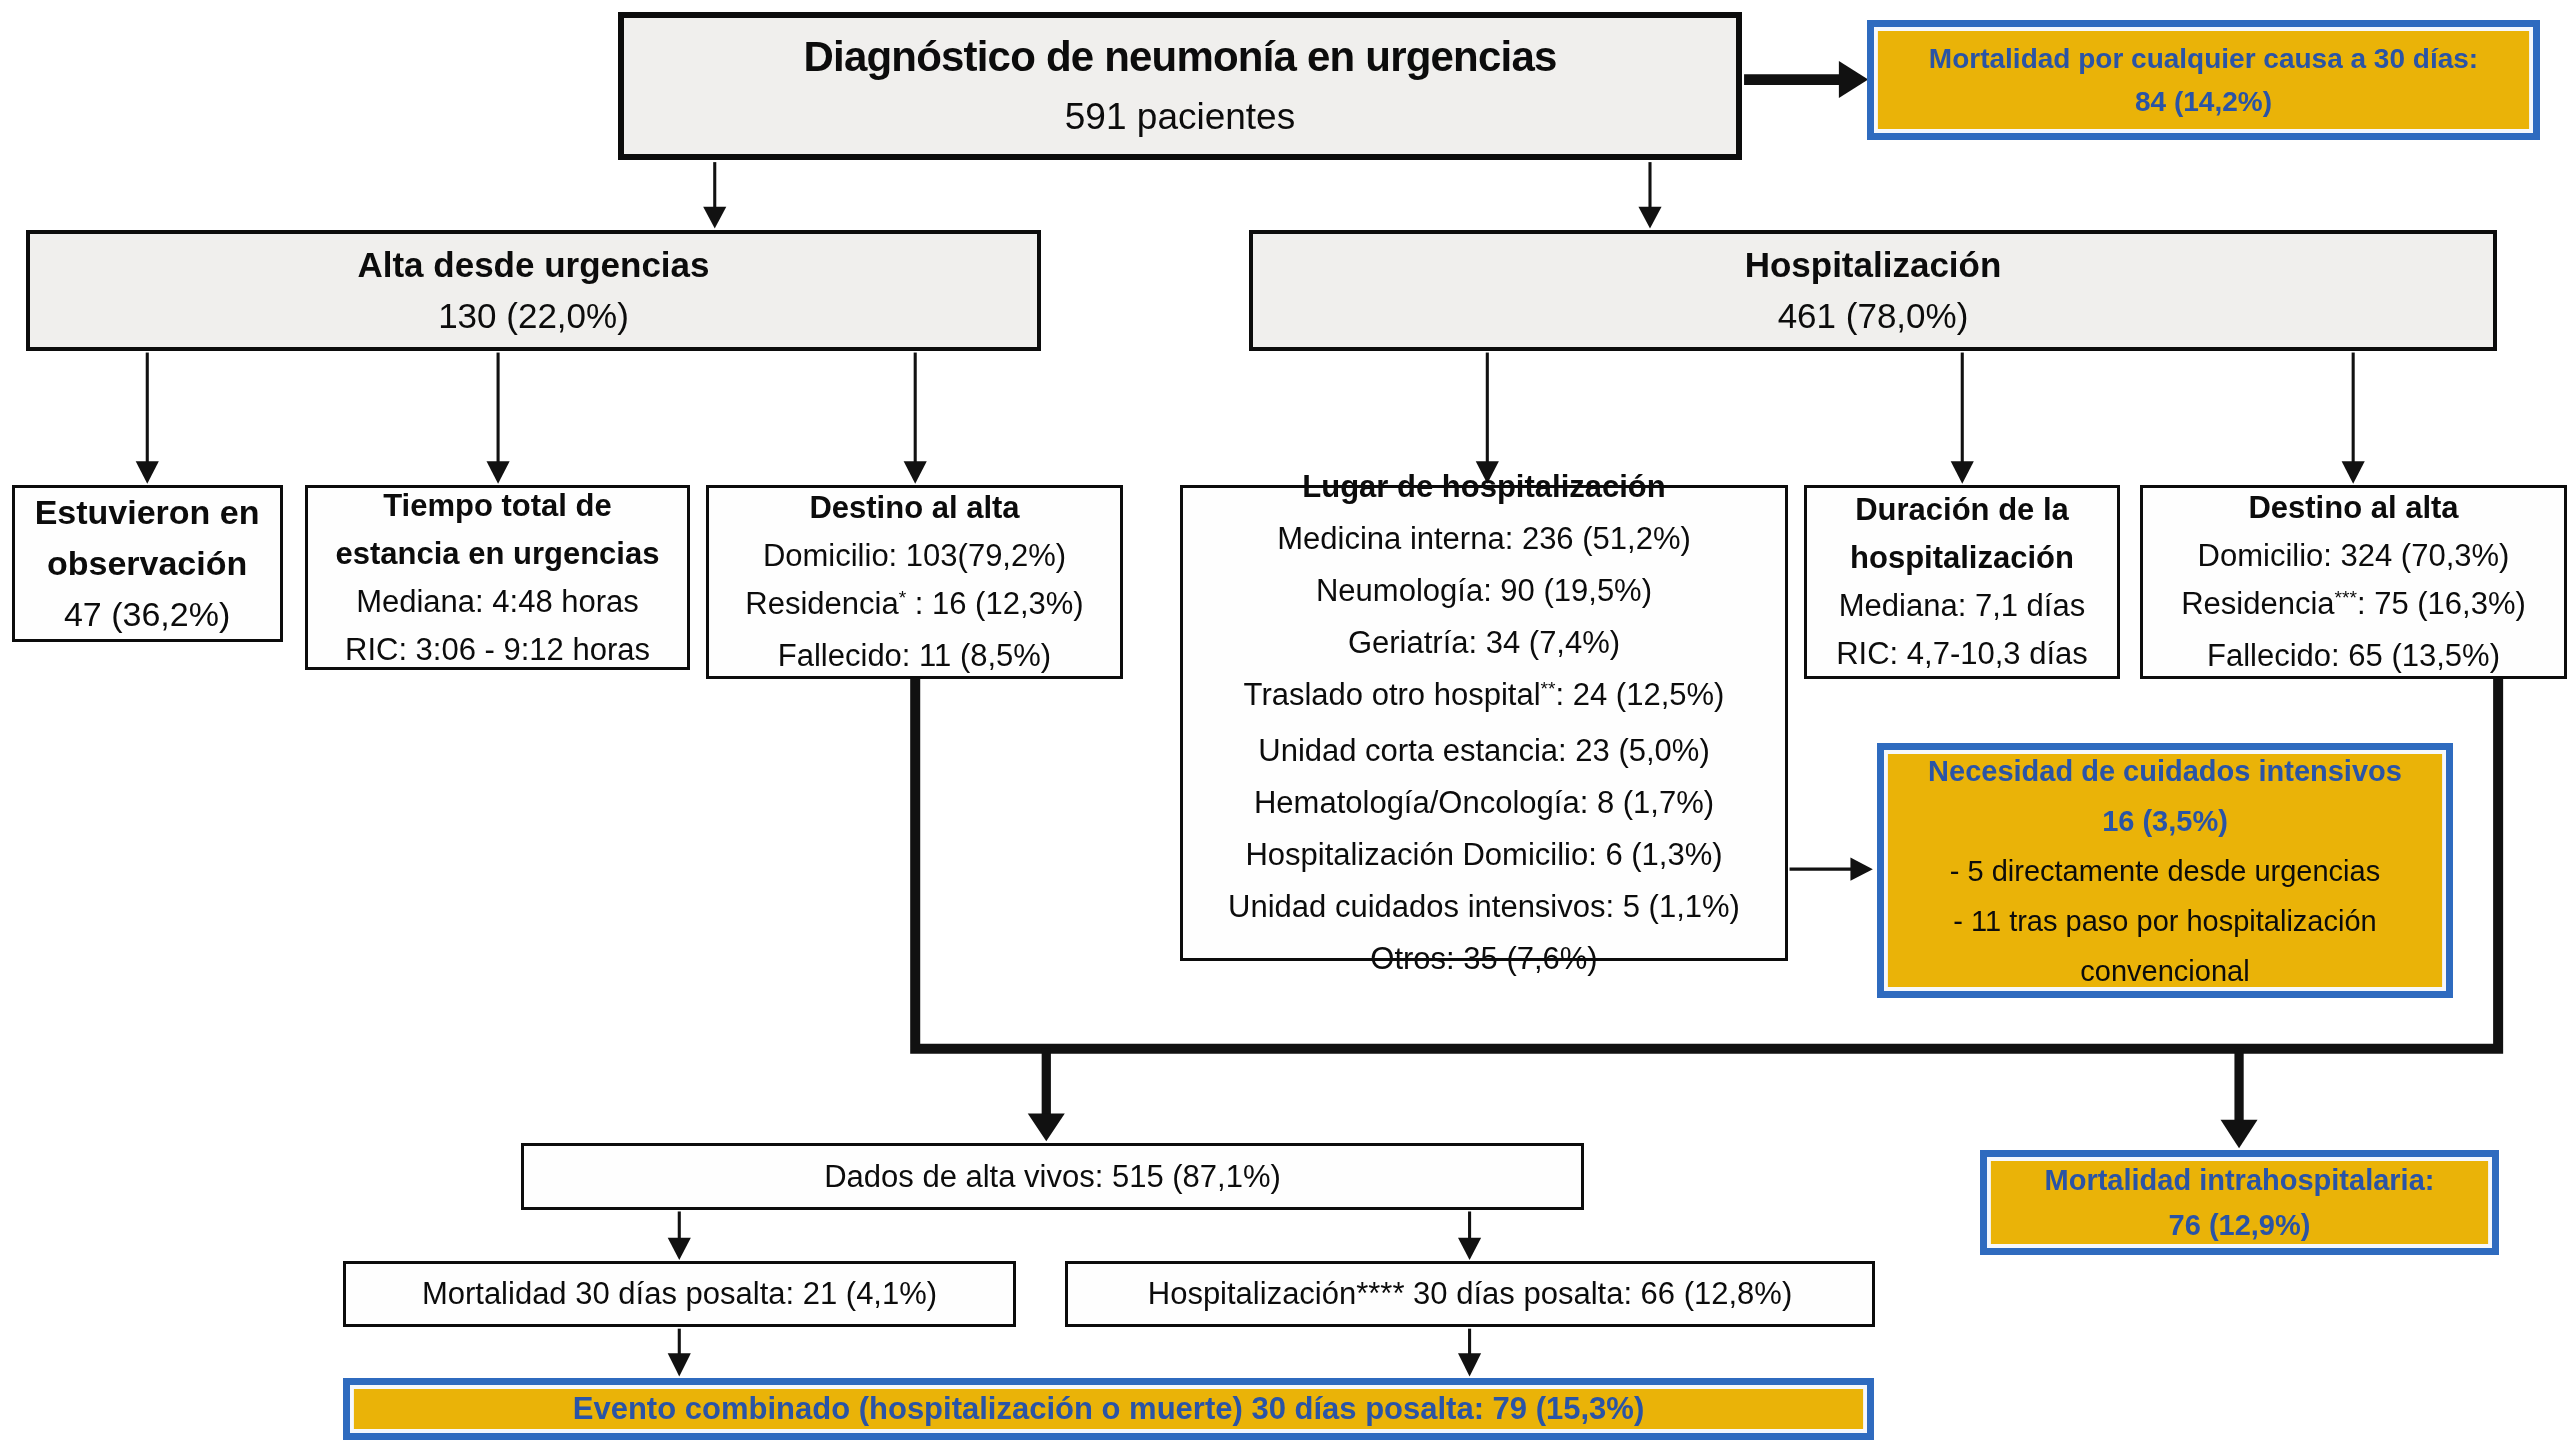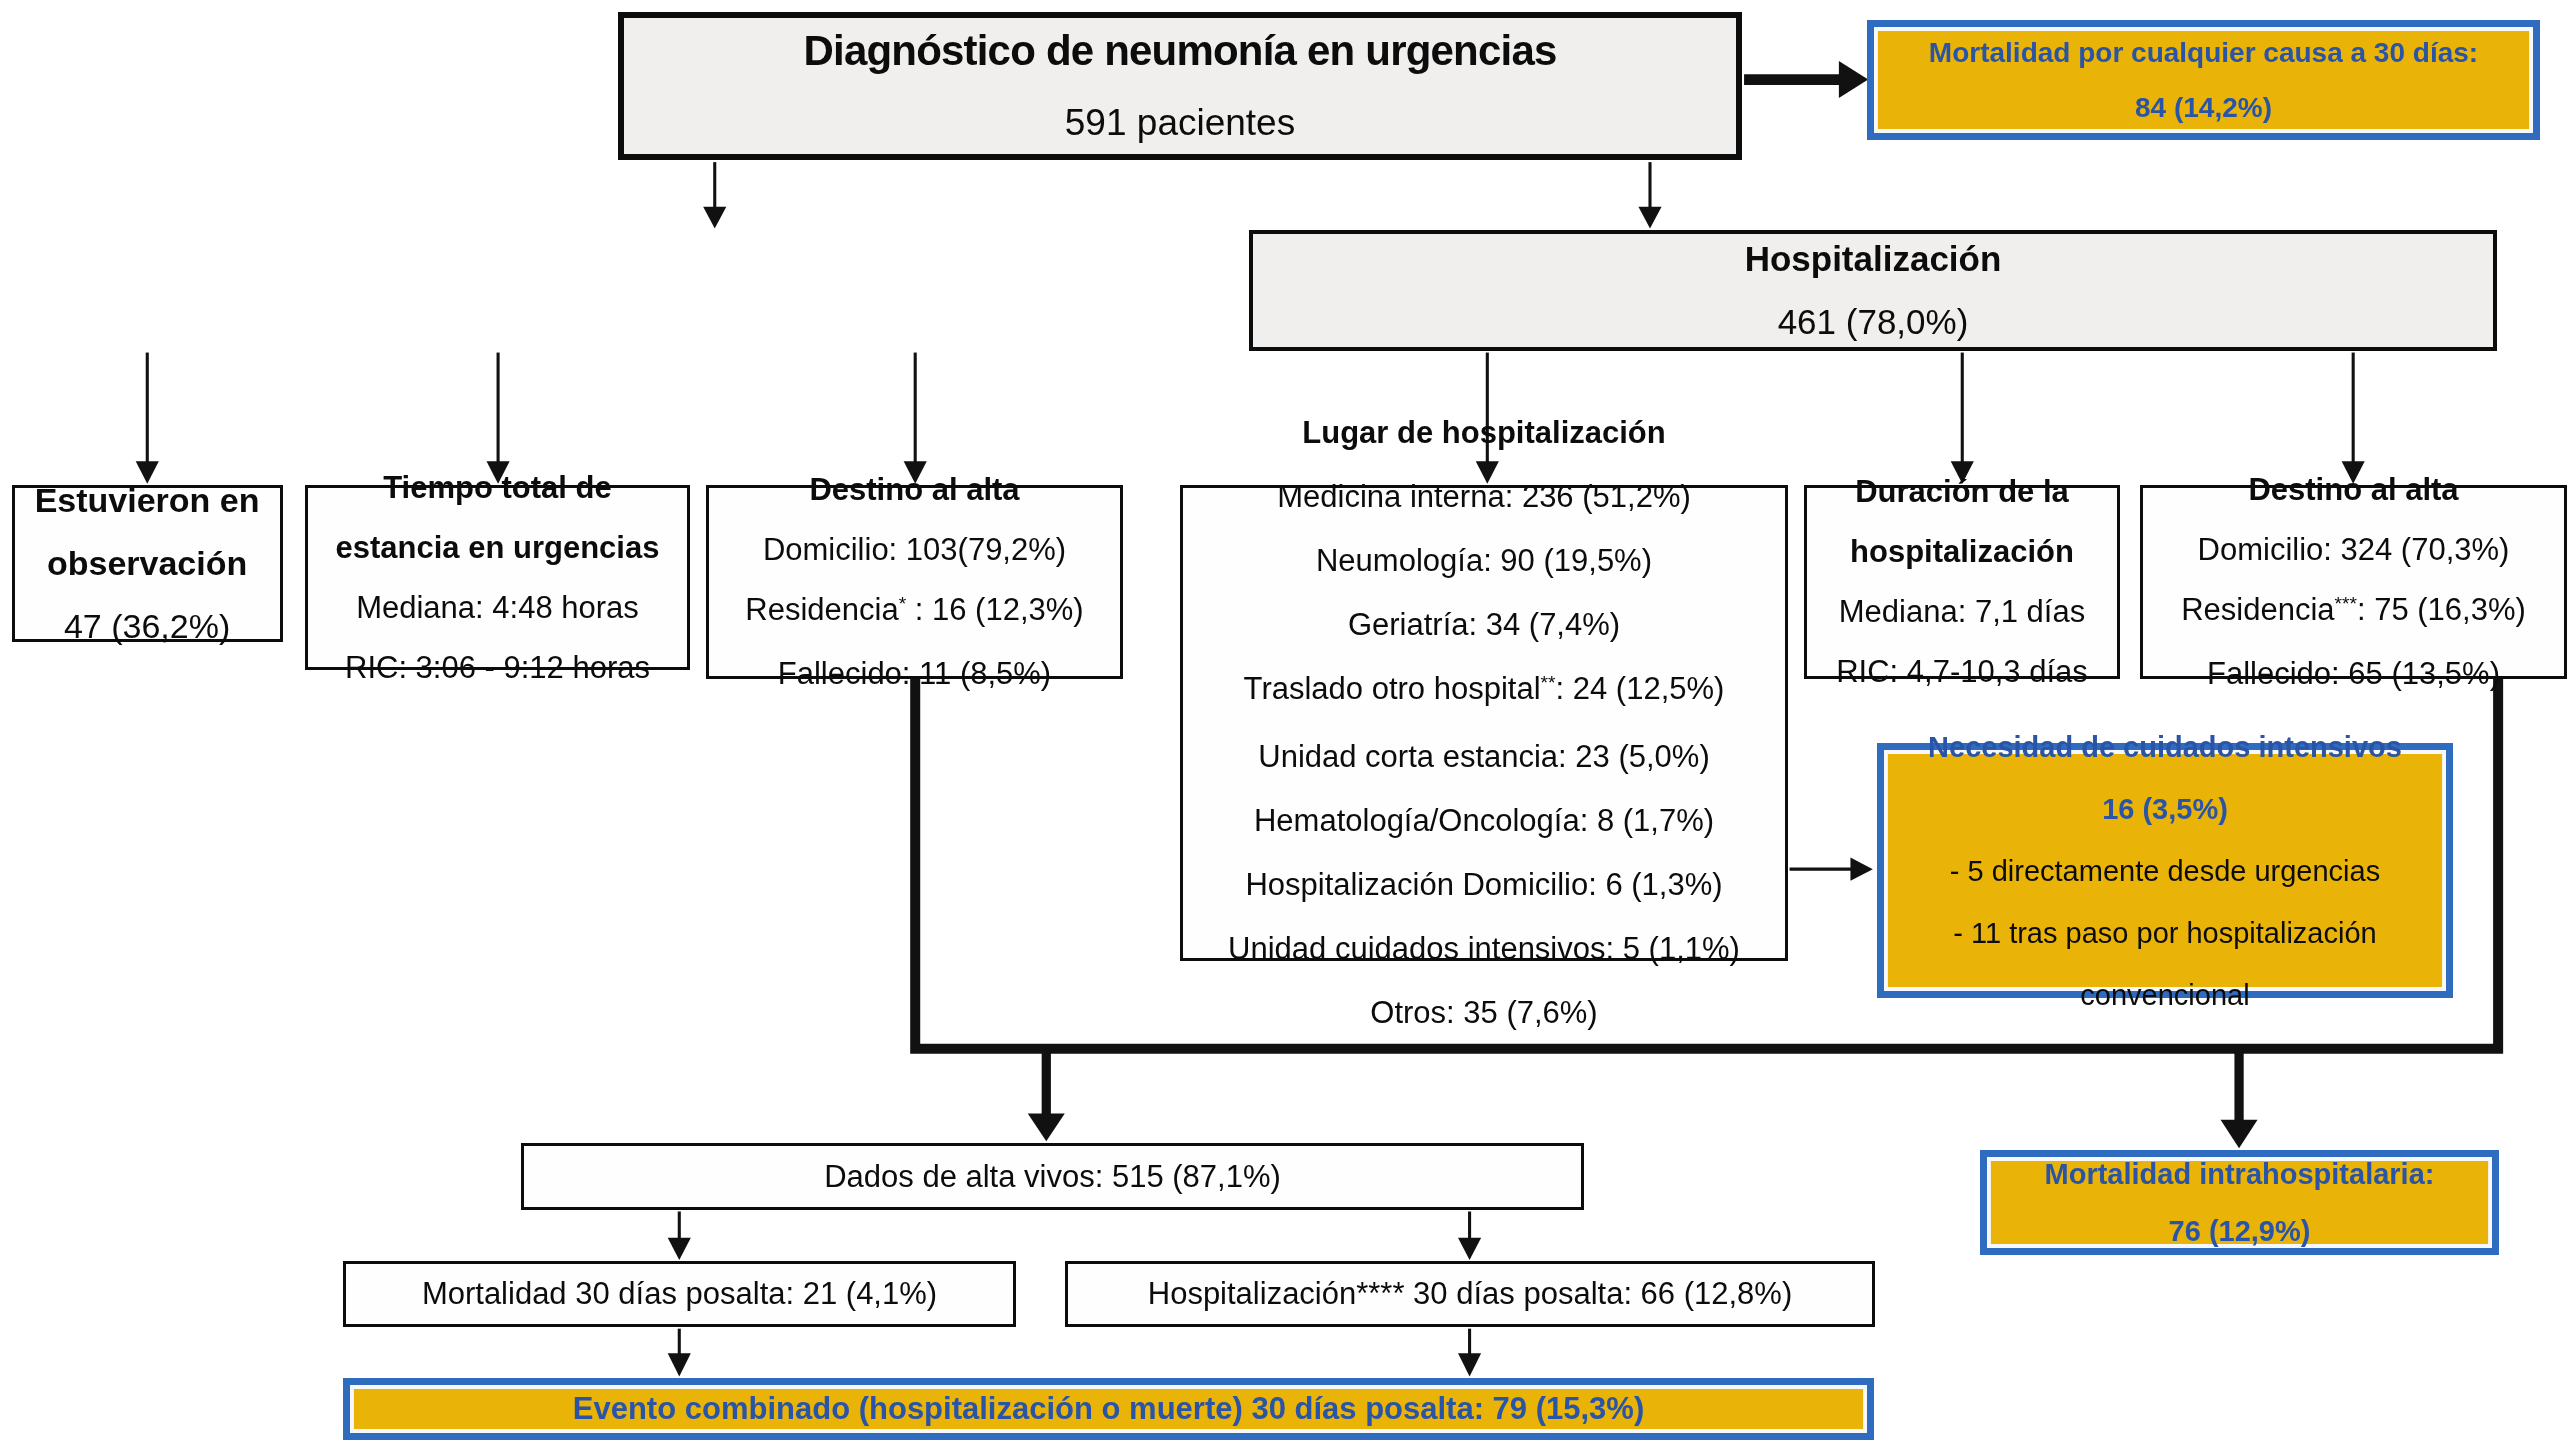--- a/index.html
+++ b/index.html
@@ -8,21 +8,21 @@
     width:2576px;height:1453px;
     background:#ffffff;
     font-family:"Liberation Sans",sans-serif;
     color:#0c0c0c;
     overflow:hidden;
   }
   .box{
     position:absolute;box-sizing:border-box;
     display:flex;flex-direction:column;align-items:center;justify-content:center;
     text-align:center;
-    background:#fefefe;border:3.1px solid #0c0c0c;gap:12px;
+    background:#fefefe;border:3.1px solid #0c0c0c;
   }
   .fill-gray{background:#f0efed;}
   .b6{border-width:4.6px;}
   .b8{border-width:6.2px;}
   .blue{
     background:#eab308;
     border:7px solid #2f6bbf;
     color:#2a54a6;font-weight:bold;
     box-shadow:inset 0 0 0 3.9px #f6f8fc;
   }
@@ -122,20 +122,24 @@
   <div class="box fill-gray b8" style="left:618px;top:11.6px;width:1124px;height:148px">
     <div class="line root-title">Diagnóstico de neumonía en urgencias</div>
     <div class="line root-sub">591 pacientes</div>
   </div>
 
   <div class="box blue mort30" style="left:1867px;top:20px;width:673px;height:120px">
     <div class="line">Mortalidad por cualquier causa a 30 días:</div>
     <div class="line">84 (14,2%)</div>
   </div>
 
+  <div class="box fill-gray b6" style="left:26px;top:230px;width:1015px;height:121px">
+    <div class="line lvl2-title">Alta desde urgencias</div>
+    <div class="line lvl2-sub">130 (22,0%)</div>
+  </div>
 
   <div class="box fill-gray b6" style="left:1249px;top:230px;width:1248px;height:121px">
     <div class="line lvl2-title">Hospitalización</div>
     <div class="line lvl2-sub">461 (78,0%)</div>
   </div>
 
   <div class="box f44" style="left:11.6px;top:485px;width:271px;height:157px">
     <div class="line hdr">Estuvieron en</div>
     <div class="line hdr">observación</div>
     <div class="line">47 (36,2%)</div>

